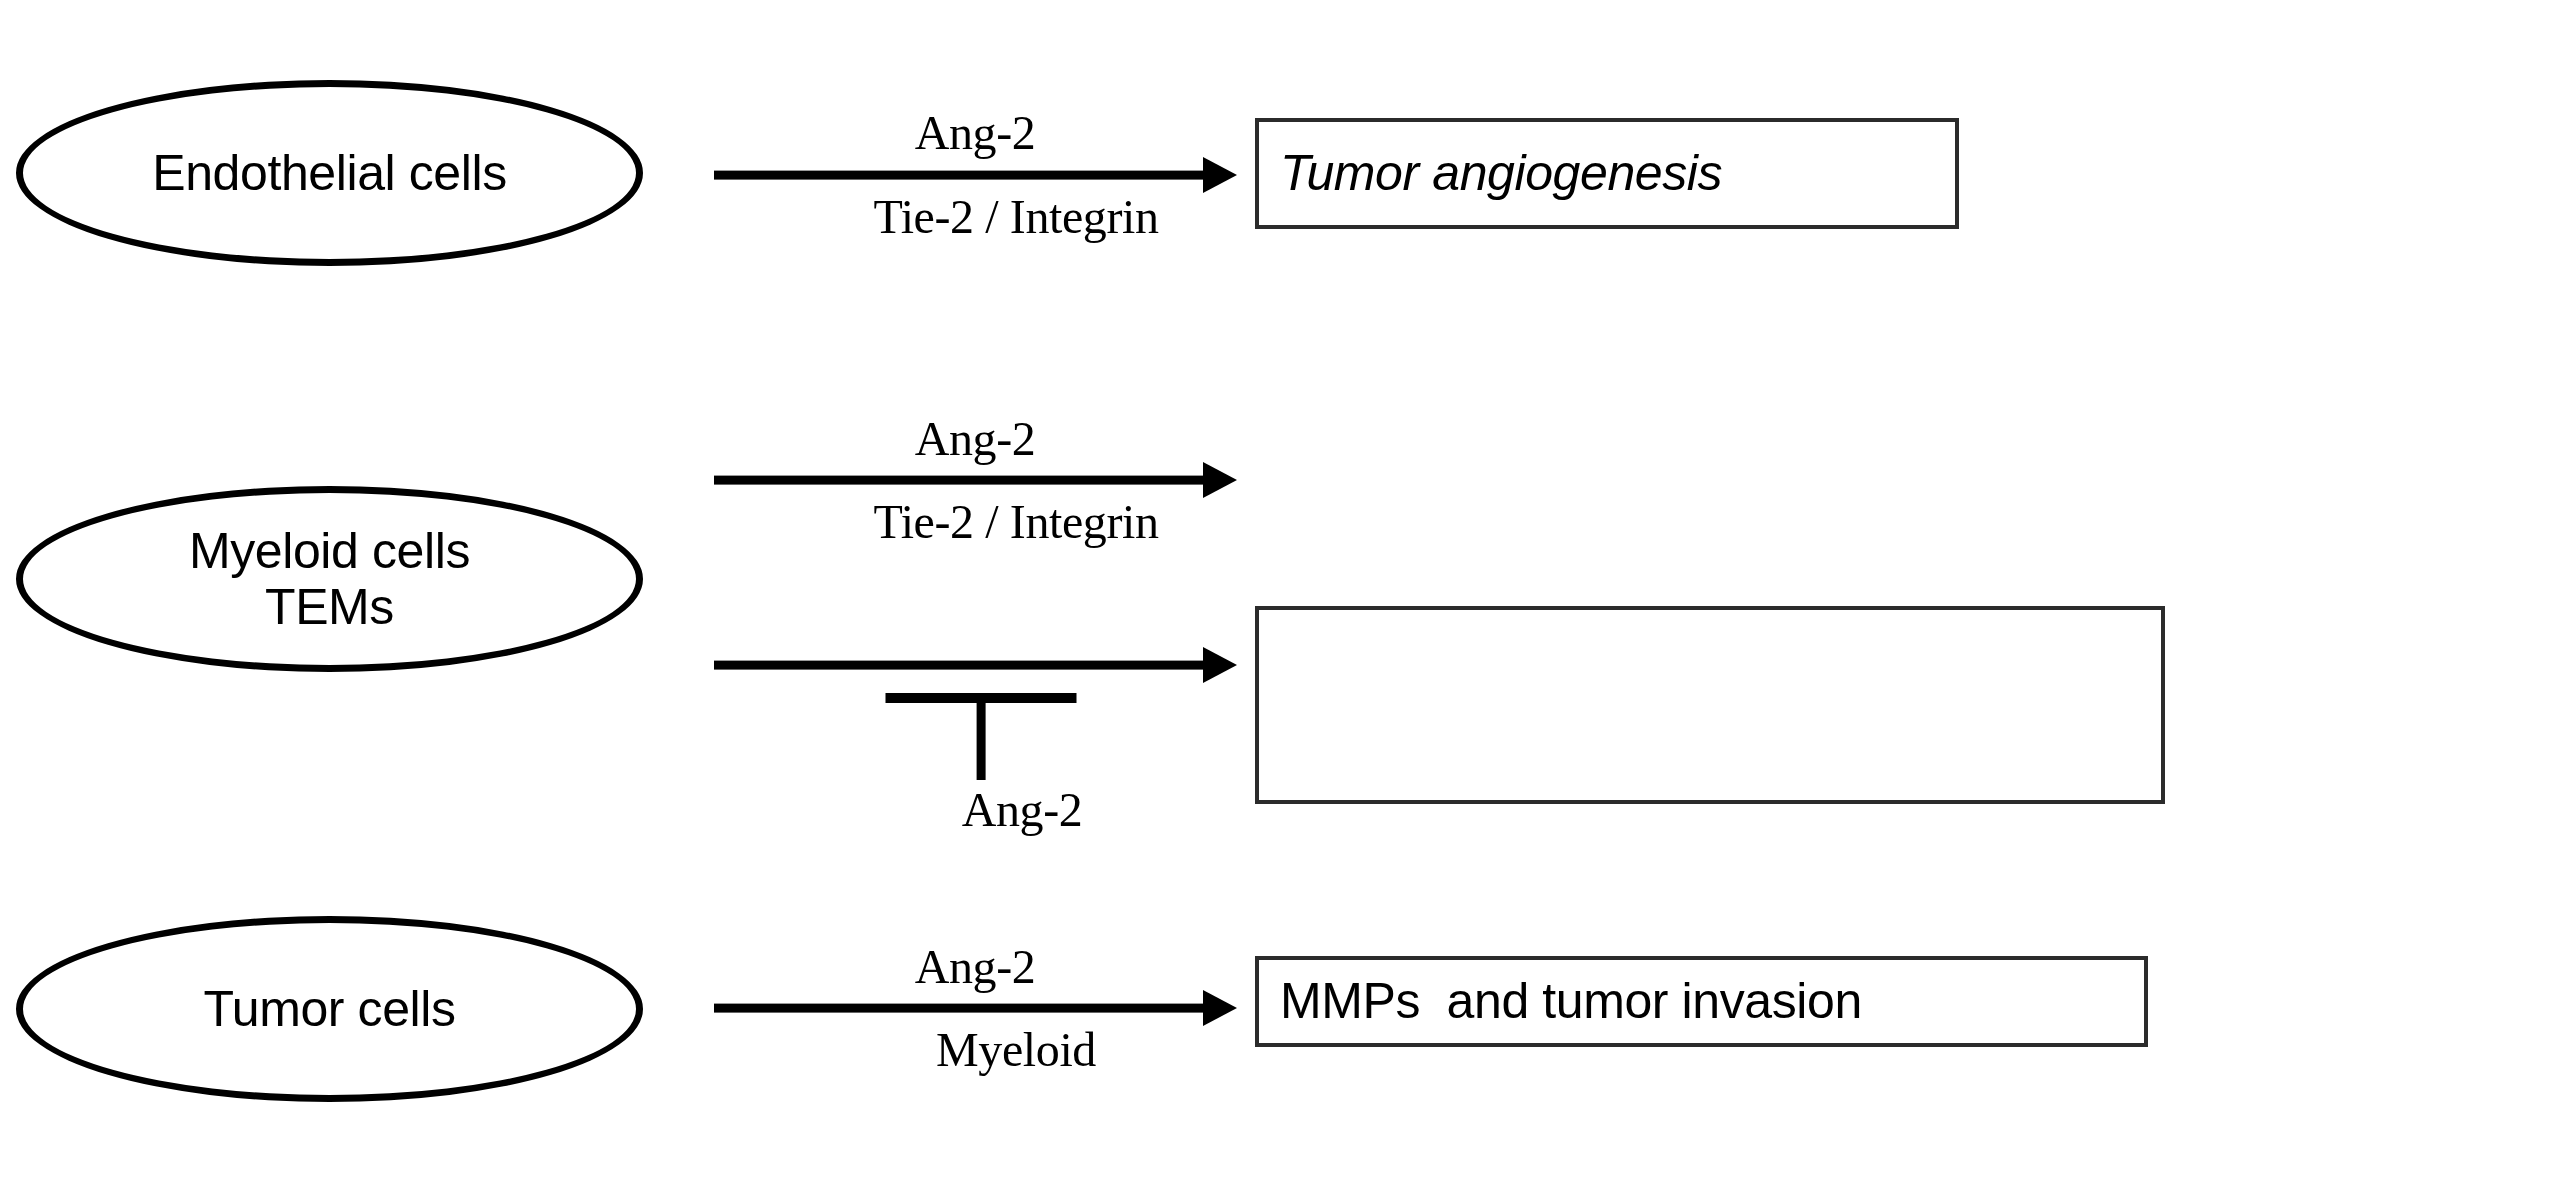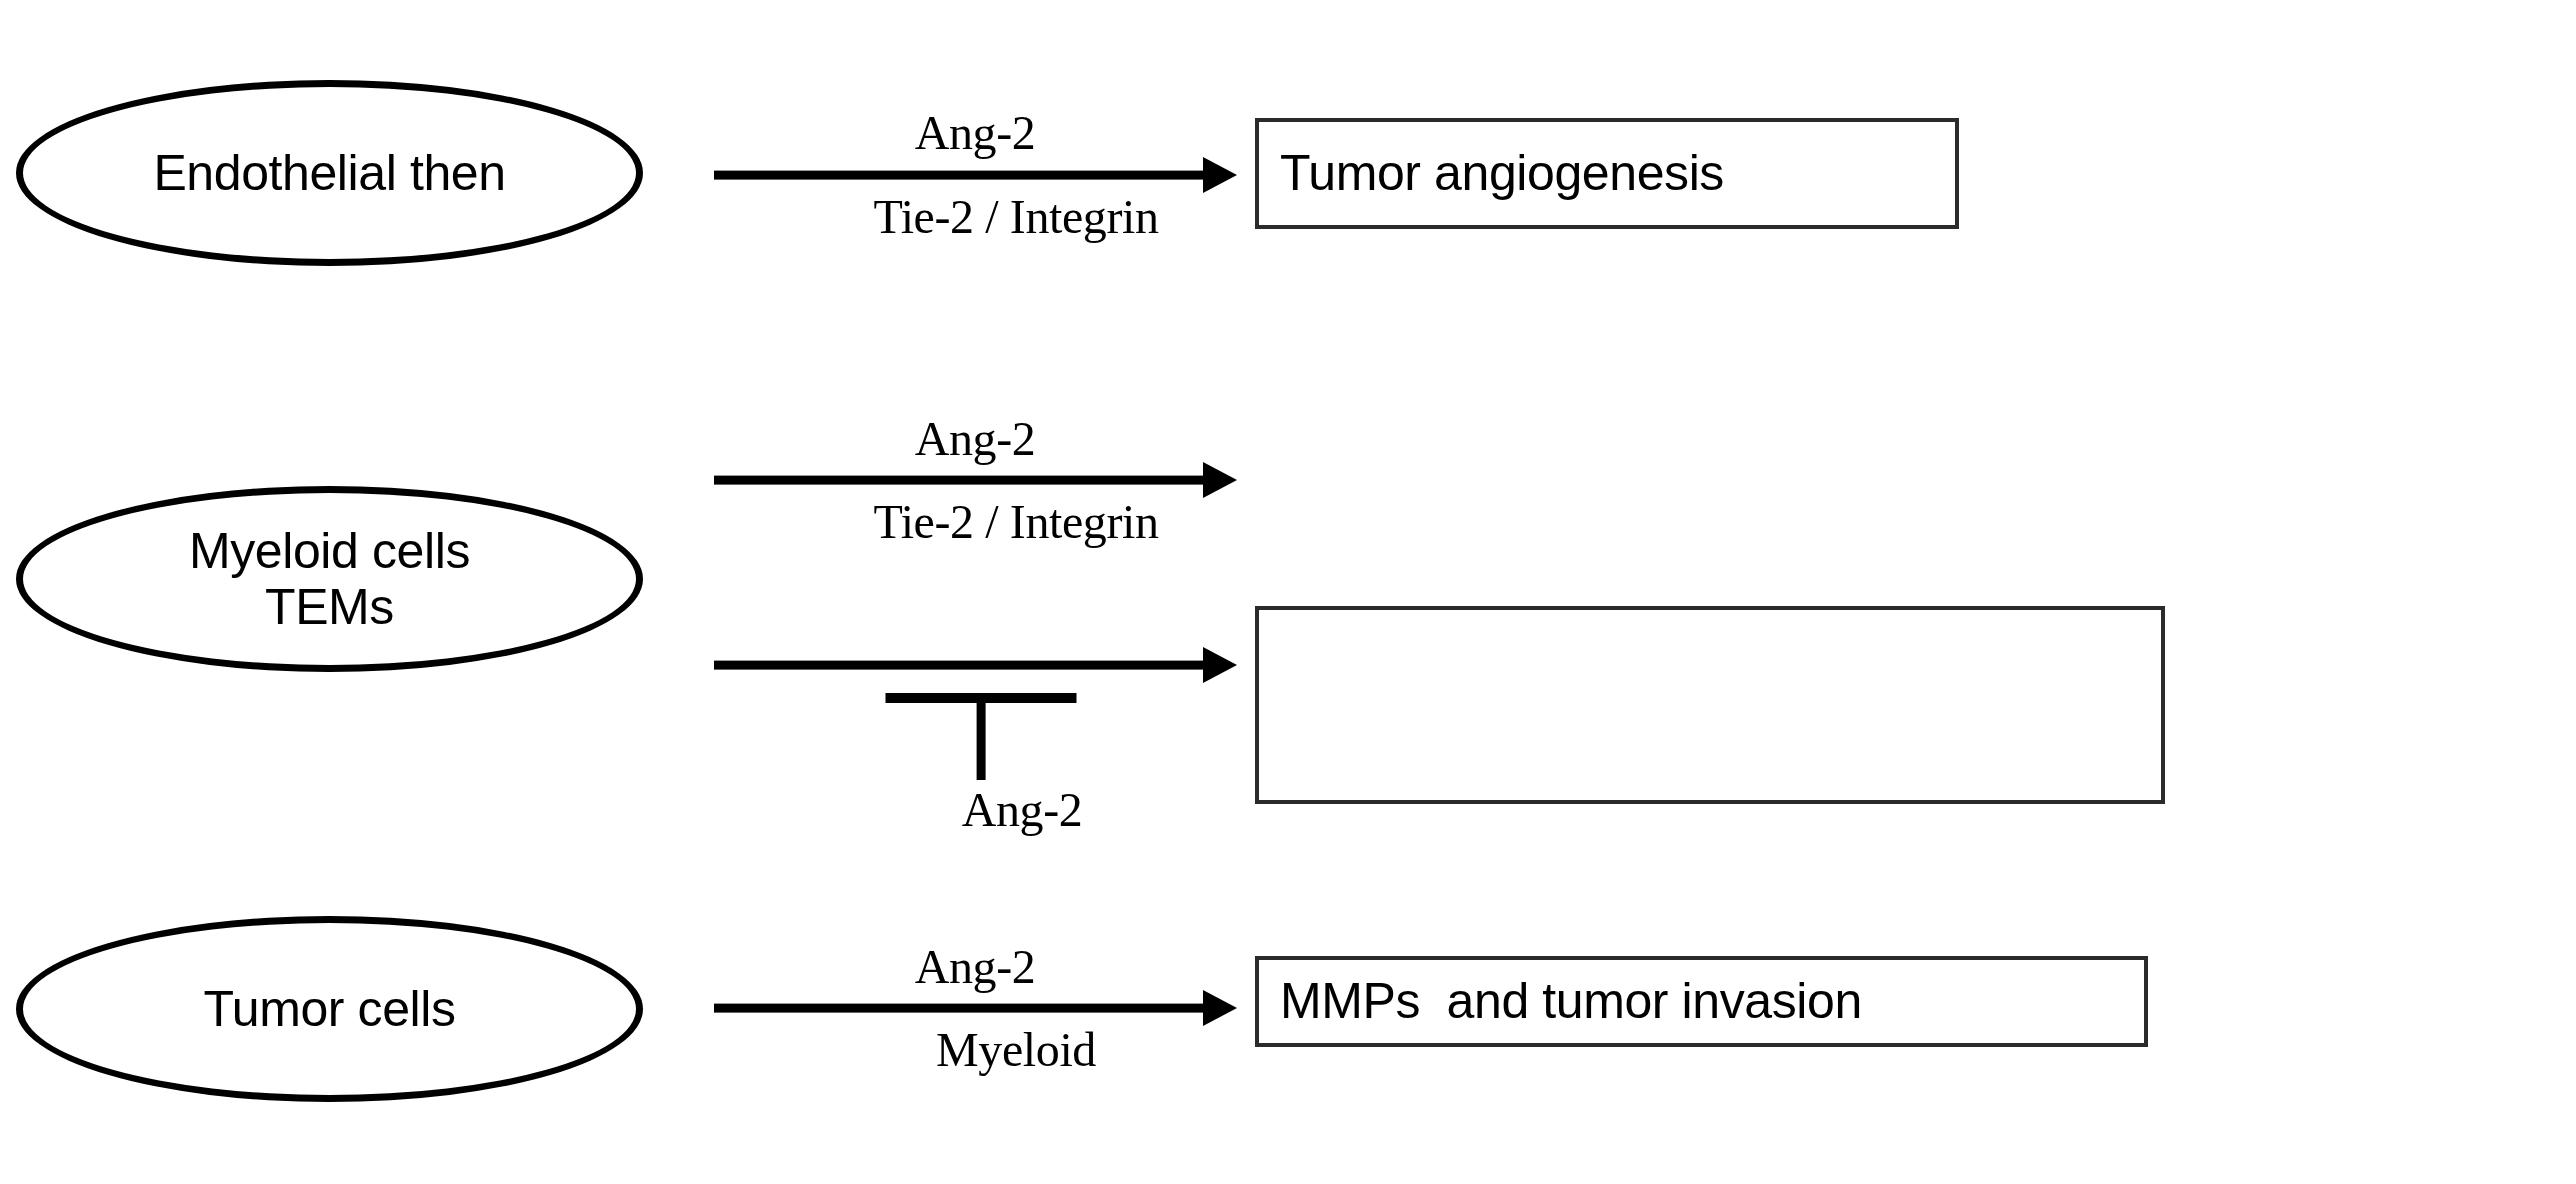--- a/index.html
+++ b/index.html
@@ -113,31 +113,31 @@
     background: #000000;
     transform: translateX(-50%);
   }
 </style>
 </head>
 <body>
 
 <div id="canvas">
 
   <div class="node-ellipse" style="left:16px; top:80px; width:627px; height:186px;">
-    <span class="ell-line">Endothelial then</span>
+    <span class="ell-line">Endothelial cells</span>
   </div>
 
   <div class="arrow" style="left:714px; top:175px; width:524px;">
     <div class="shaft" style="width:492px;"></div>
     <div class="head" style="left:489px;"></div>
   </div>
   <div class="arrow-label label-above" style="left:975px; top:157px;">Ang-2</div>
   <div class="arrow-label label-below" style="left:975px; top:193px;">Tie-2 / Integrin</div>
 
-  <div class="outcome-box" style="left:1255px; top:118px; width:704px; height:111px;">
+  <div class="outcome-box" style="left:1255px; top:118px; width:704px; height:111px;font-style:italic;">
     <span class="box-line">Tumor angiogenesis</span>
   </div>
 
   <div class="node-ellipse" style="left:16px; top:486px; width:627px; height:186px;">
     <span class="ell-line">Myeloid cells</span>
     <span class="ell-line">TEMs</span>
   </div>
 
   <div class="arrow" style="left:714px; top:480px; width:524px;">
     <div class="shaft" style="width:492px;"></div>

